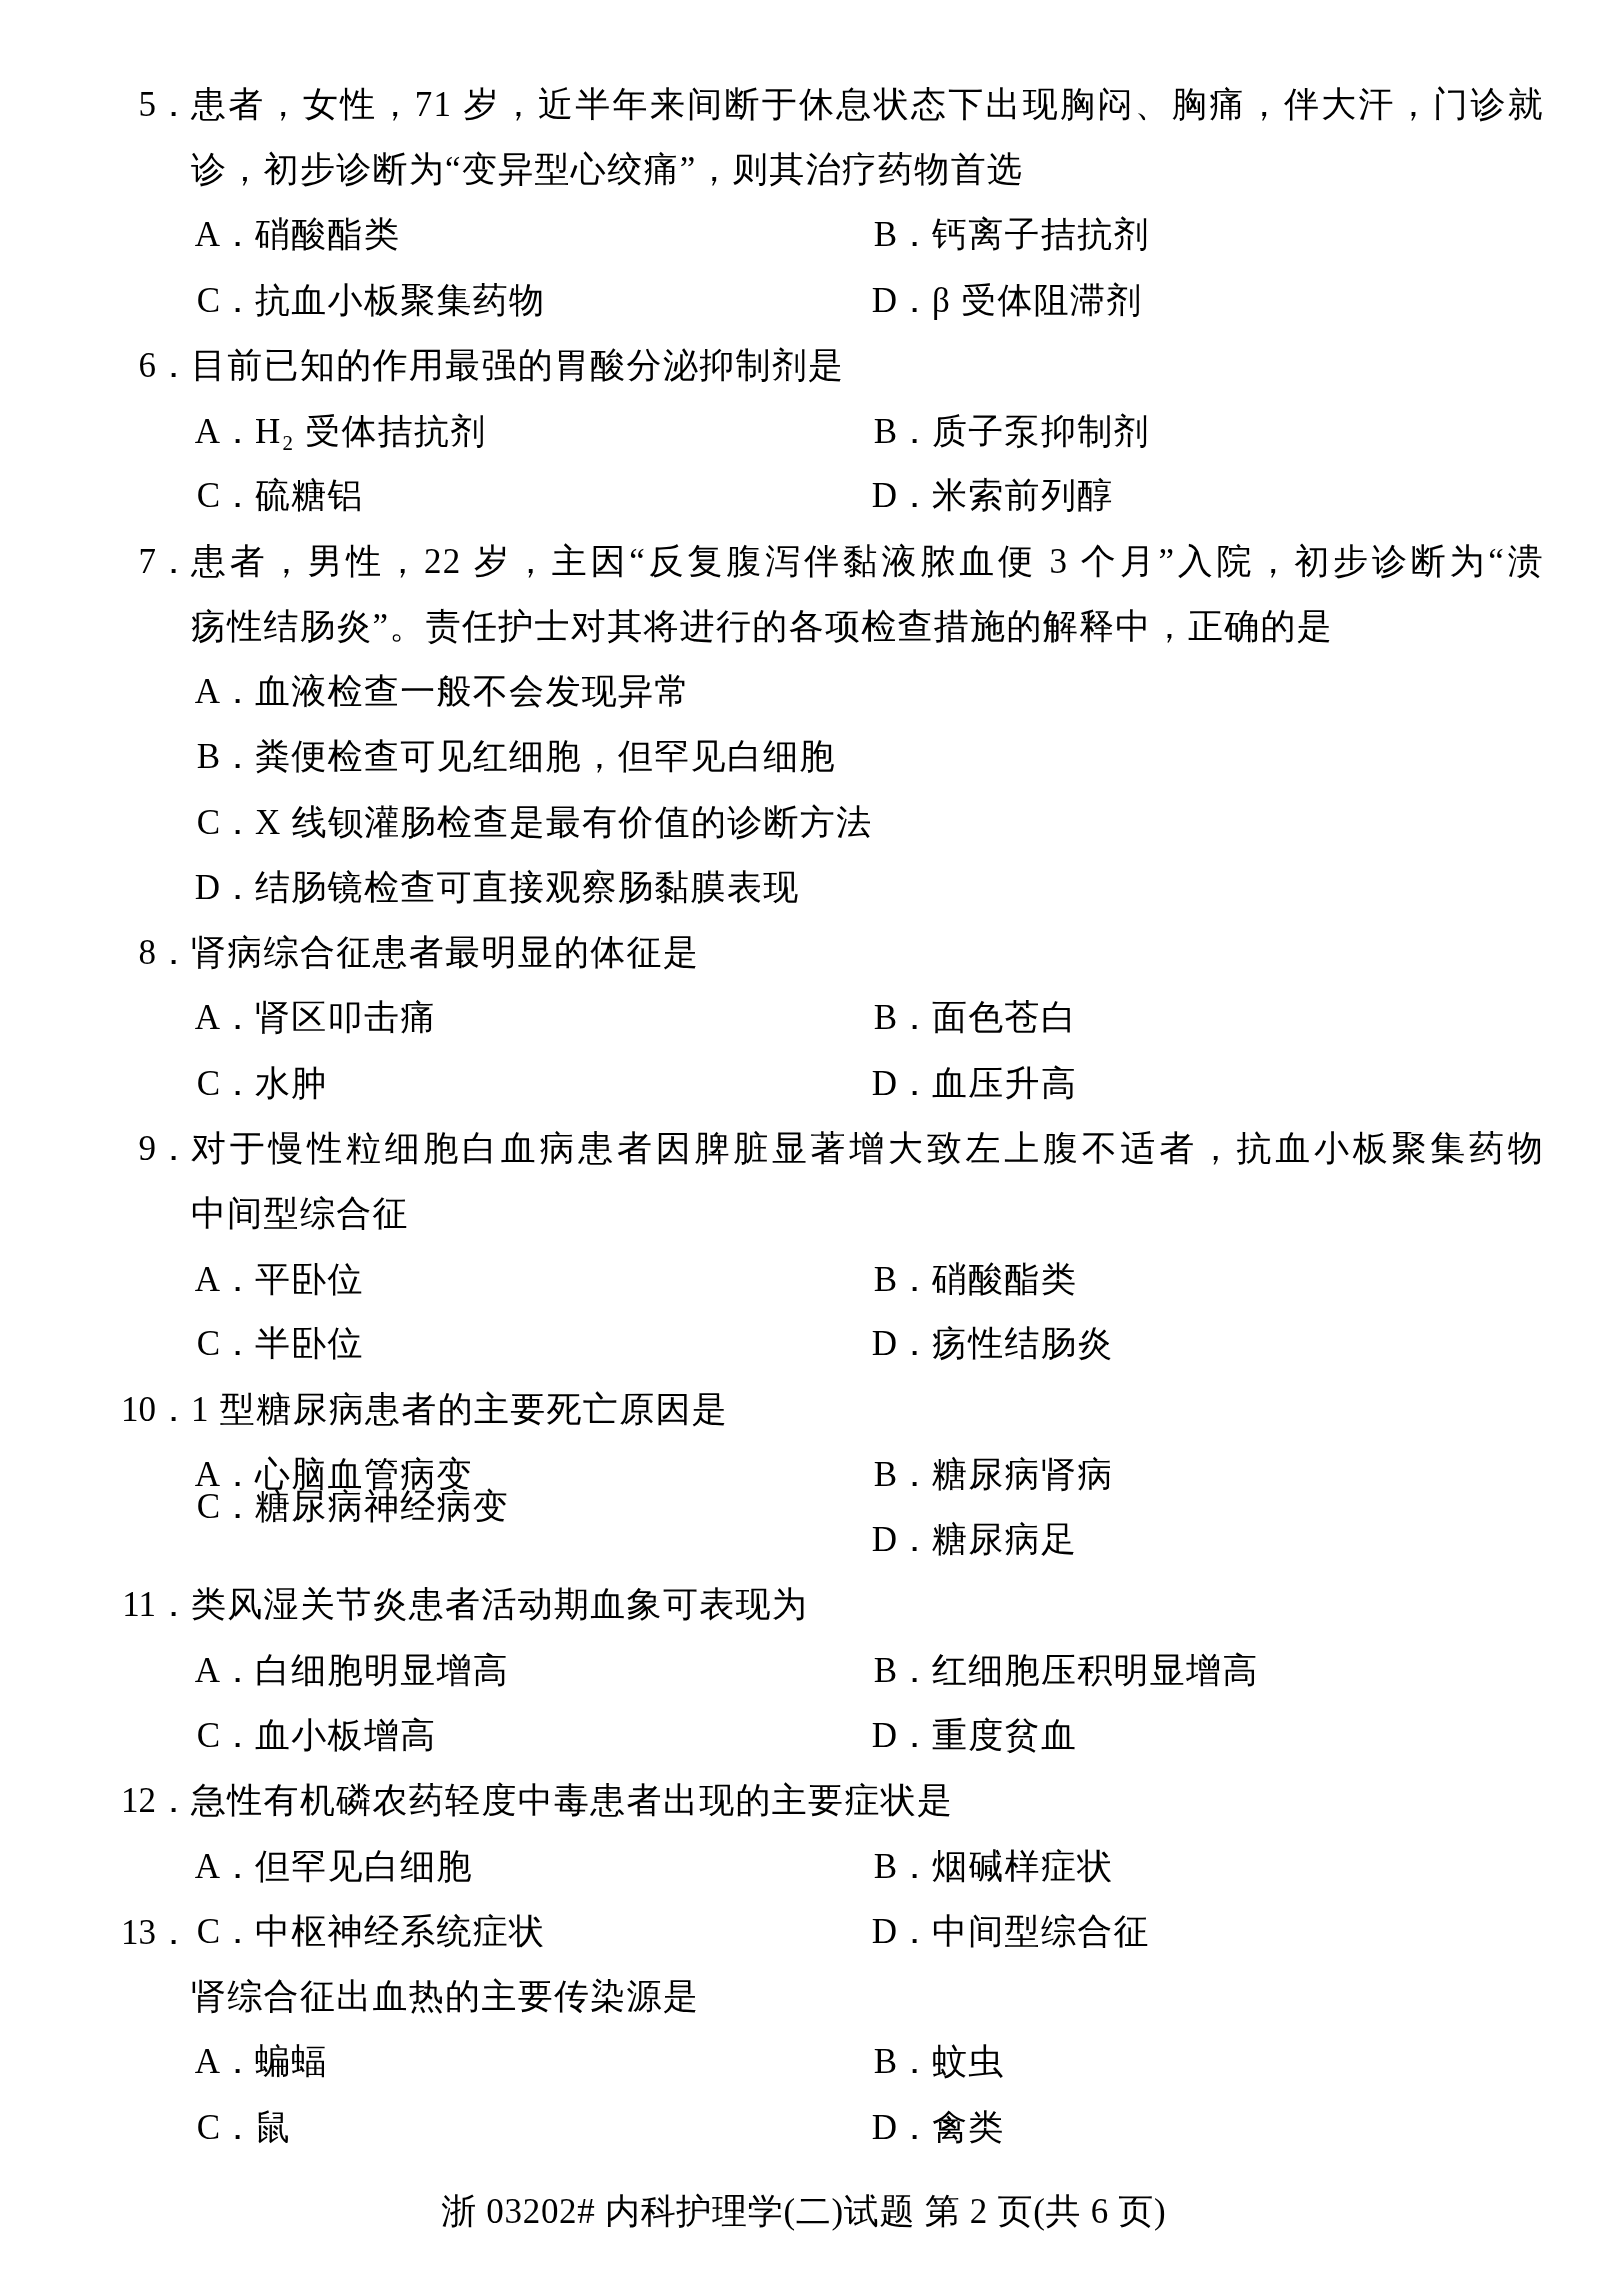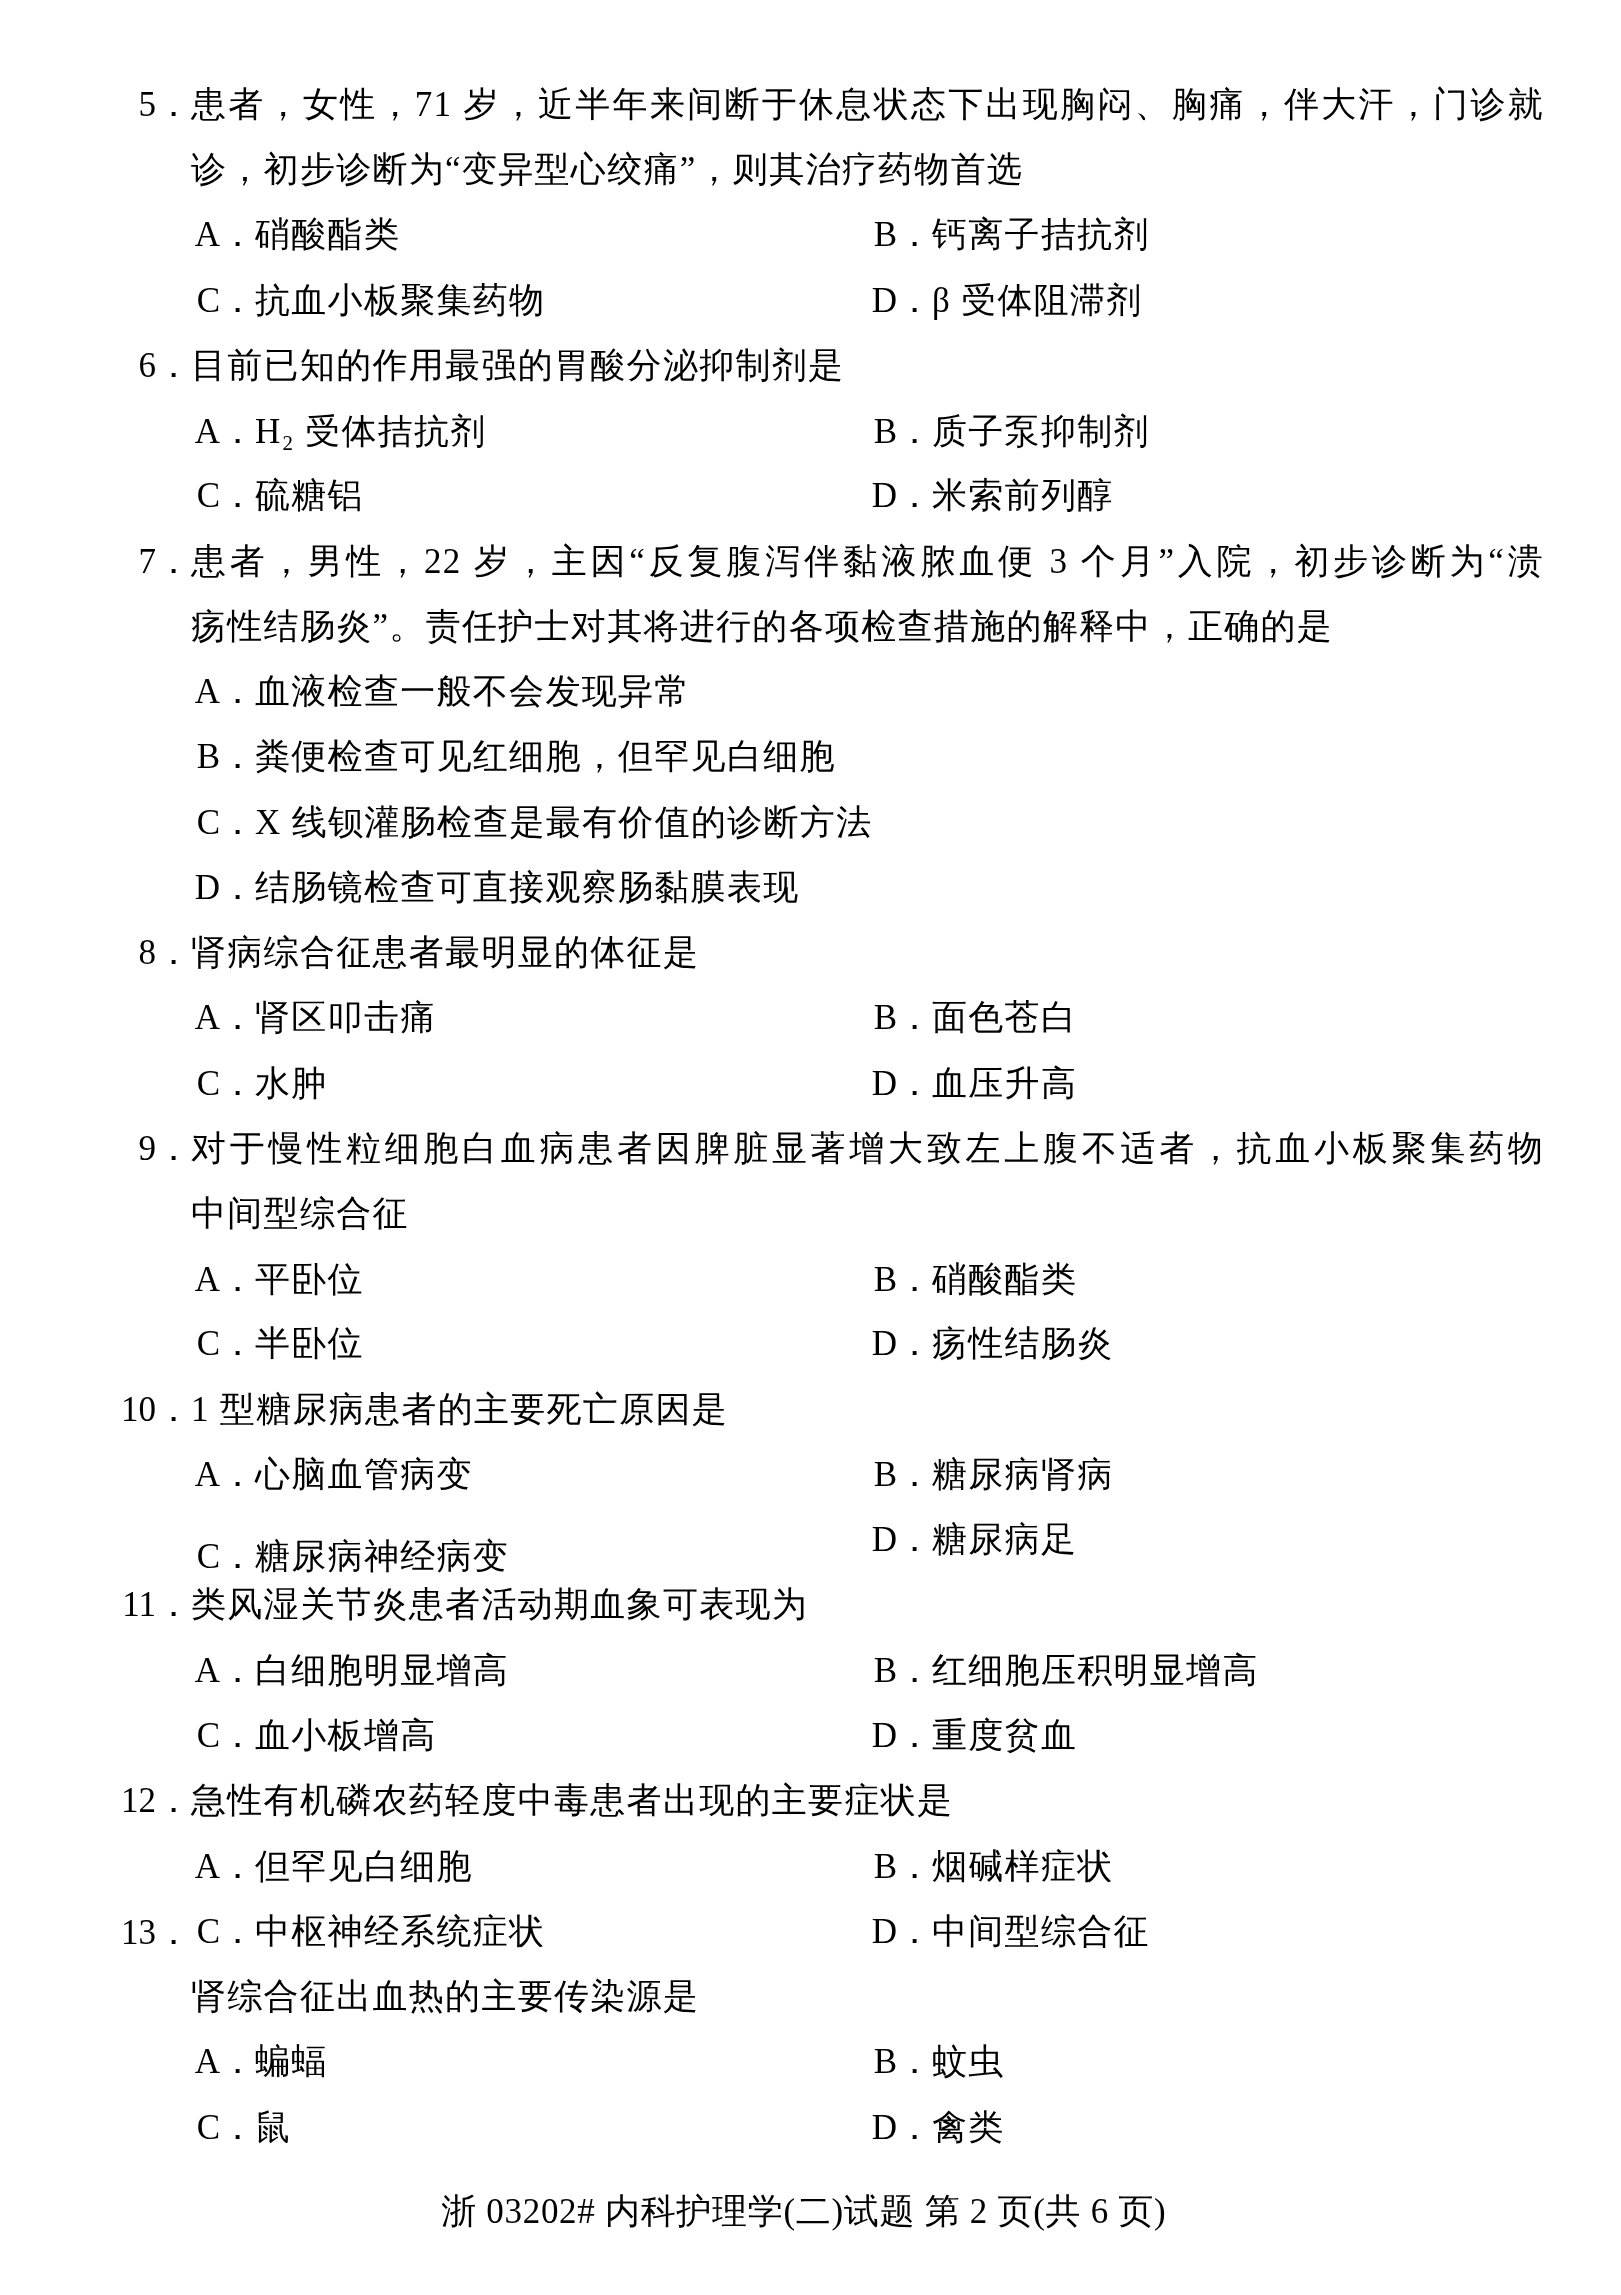--- a/index.html
+++ b/index.html
@@ -100,21 +100,21 @@
     <div class="ln opt r" style="top:1247px"><span class="lab">B．</span><span>硝酸酯类</span></div>
     <div class="ln opt" style="top:1311px"><span class="lab">C．</span><span>半卧位</span></div>
     <div class="ln opt r" style="top:1311px"><span class="lab">D．</span><span>疡性结肠炎</span></div>
   </div>
 
   <div>
     <div class="ln qnum" style="top:1377px">10．</div>
     <div class="ln stem" style="top:1377px">1 型糖尿病患者的主要死亡原因是</div>
     <div class="ln opt" style="top:1442px"><span class="lab">A．</span><span>心脑血管病变</span></div>
     <div class="ln opt r" style="top:1442px"><span class="lab">B．</span><span>糖尿病肾病</span></div>
-    <div class="ln opt" style="top:1524px"><span class="lab">C．</span><span>糖尿病神经病变</span></div>
+    <div class="ln opt" style="top:1474px"><span class="lab">C．</span><span>糖尿病神经病变</span></div>
     <div class="ln opt r" style="top:1507px"><span class="lab">D．</span><span>糖尿病足</span></div>
   </div>
 
   <div>
     <div class="ln qnum" style="top:1572px">11．</div>
     <div class="ln stem" style="top:1572px">类风湿关节炎患者活动期血象可表现为</div>
     <div class="ln opt" style="top:1638px"><span class="lab">A．</span><span>白细胞明显增高</span></div>
     <div class="ln opt r" style="top:1638px"><span class="lab">B．</span><span>红细胞压积明显增高</span></div>
     <div class="ln opt" style="top:1703px"><span class="lab">C．</span><span>血小板增高</span></div>
     <div class="ln opt r" style="top:1703px"><span class="lab">D．</span><span>重度贫血</span></div>

